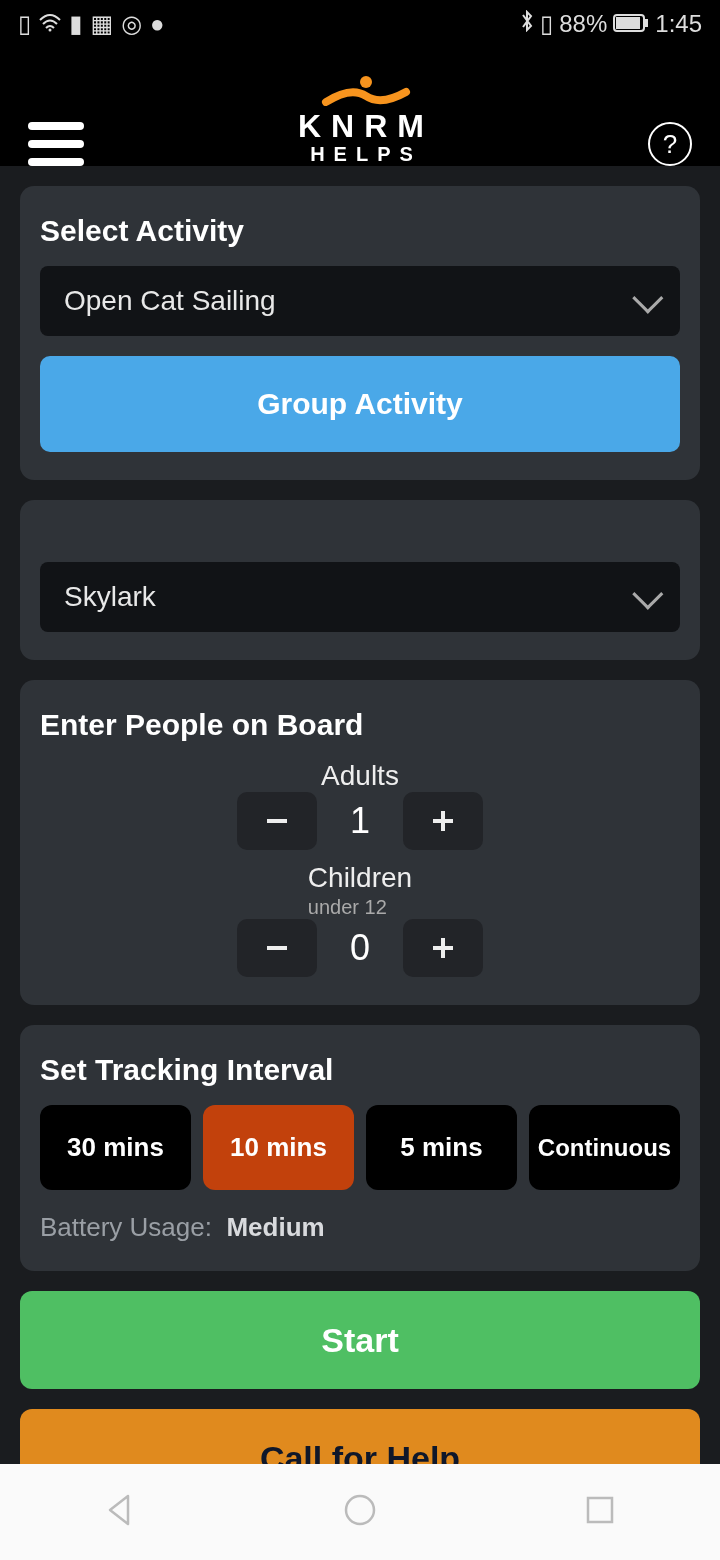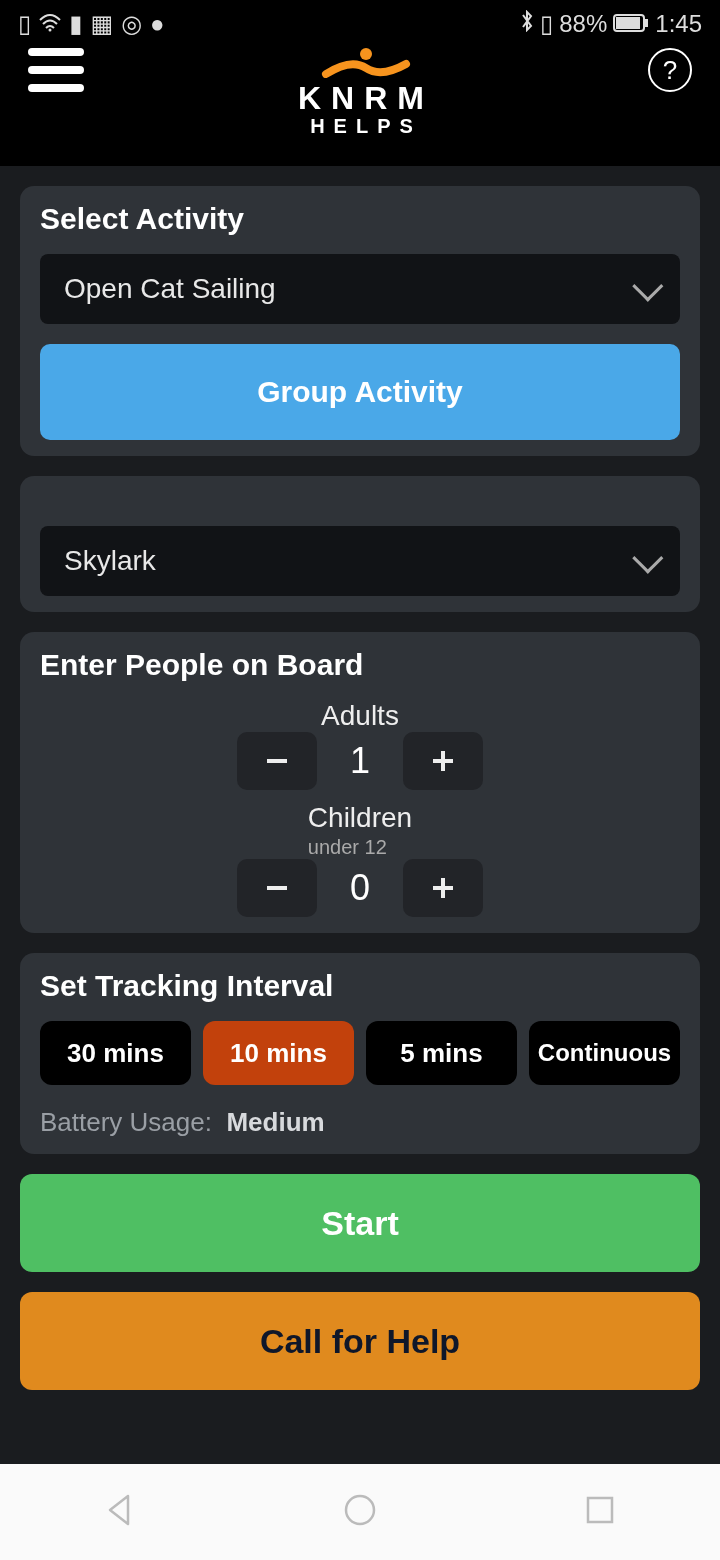--- a/index.html
+++ b/index.html
@@ -20,21 +20,21 @@
     padding: 0 18px;
     font-size: 24px;
     color: #ddd;
   }
   .status-left { display: flex; gap: 8px; align-items: center; }
   .status-right { display: flex; gap: 6px; align-items: center; }
   .header {
     height: 118px;
     background: #000;
     display: flex;
-    align-items: flex-start;
+    align-items: flex-end;
     justify-content: space-between;
     padding: 0 28px;
   }
   .hamburger {
     width: 56px; height: 44px;
     display: flex; flex-direction: column; justify-content: space-between;
     cursor: pointer;
   }
   .hamburger span {
     height: 8px; background: #fff; border-radius: 4px;
@@ -48,21 +48,21 @@
   .logo-text2 { color: #fff; font-weight: 700; font-size: 20px; letter-spacing: 9px; line-height: 1.2; }
   .help-btn {
     width: 44px; height: 44px; border: 2px solid #fff; border-radius: 50%;
     display: flex; align-items: center; justify-content: center;
     font-size: 26px; cursor: pointer;
   }
   .content { padding: 20px 20px 0; display: flex; flex-direction: column; gap: 20px; }
   .card {
     background: #2f3338;
     border-radius: 14px;
-    padding: 16px 20px;
+    padding: 28px 20px;
   }
   .card-title { font-size: 30px; font-weight: 700; margin-bottom: 18px; color: #fff; }
   .select {
     background: #111316;
     border-radius: 8px;
     height: 70px;
     display: flex; align-items: center; justify-content: space-between;
     padding: 0 24px;
     font-size: 28px;
     color: #e8e8e8;
@@ -107,21 +107,21 @@
     display: flex; align-items: center; justify-content: center;
     cursor: pointer;
   }
   .ctr-btn svg { stroke: #eee; stroke-width: 4; }
   .ctr-val { font-size: 36px; font-weight: 500; width: 50px; text-align: center; }
   .interval-row { display: flex; gap: 12px; margin-top: 4px; }
   .interval-btn {
     flex: 1 1 0;
     background: #000;
     border-radius: 12px;
-    height: 64px;
+    height: 85px;
     display: flex; align-items: center; justify-content: center;
     font-size: 26px; font-weight: 700;
     cursor: pointer;
     white-space: nowrap;
   }
   .interval-btn.continuous { font-size: 24px; }
   .interval-btn.active { background: #c2410c; }
   .battery-row { margin-top: 22px; font-size: 26px; color: #9a9fa5; }
   .battery-row .val { color: #d8dadd; font-weight: 600; }
   .btn-large {

